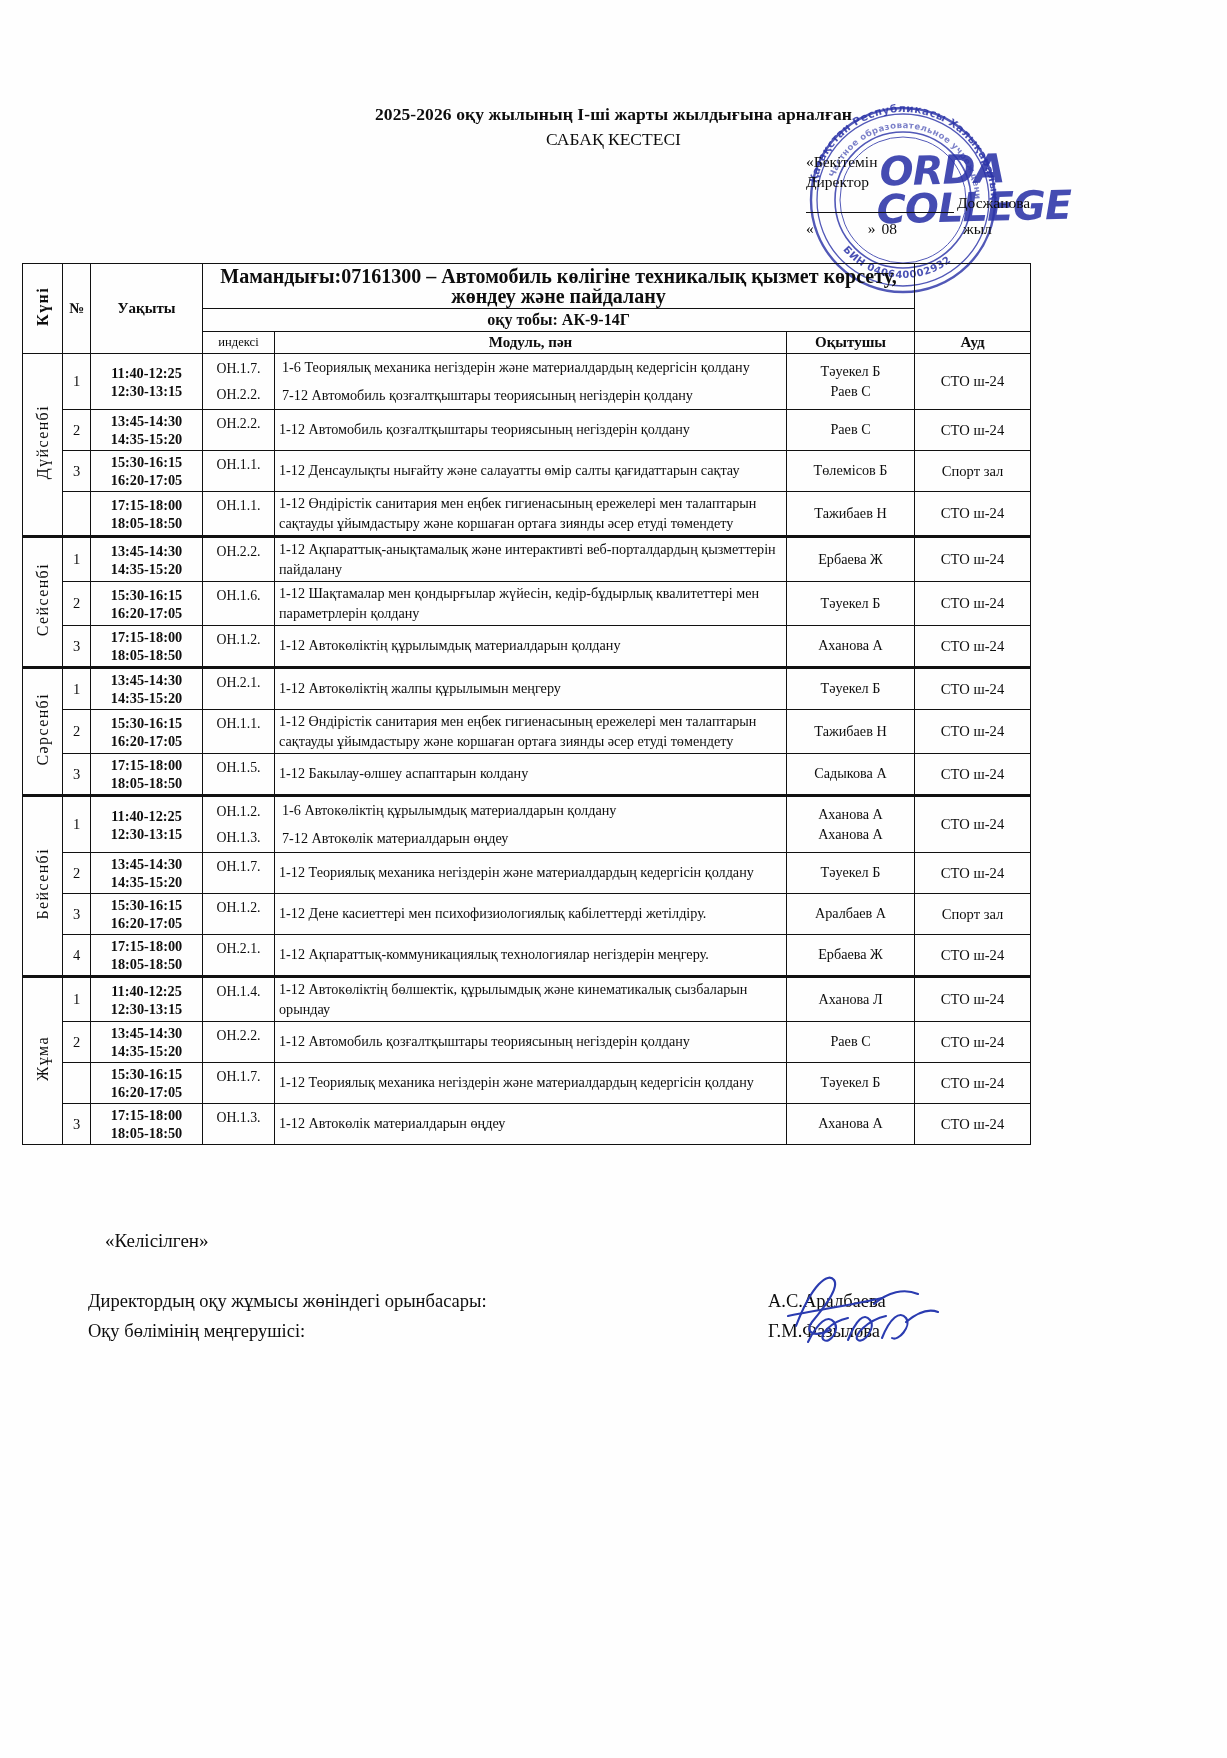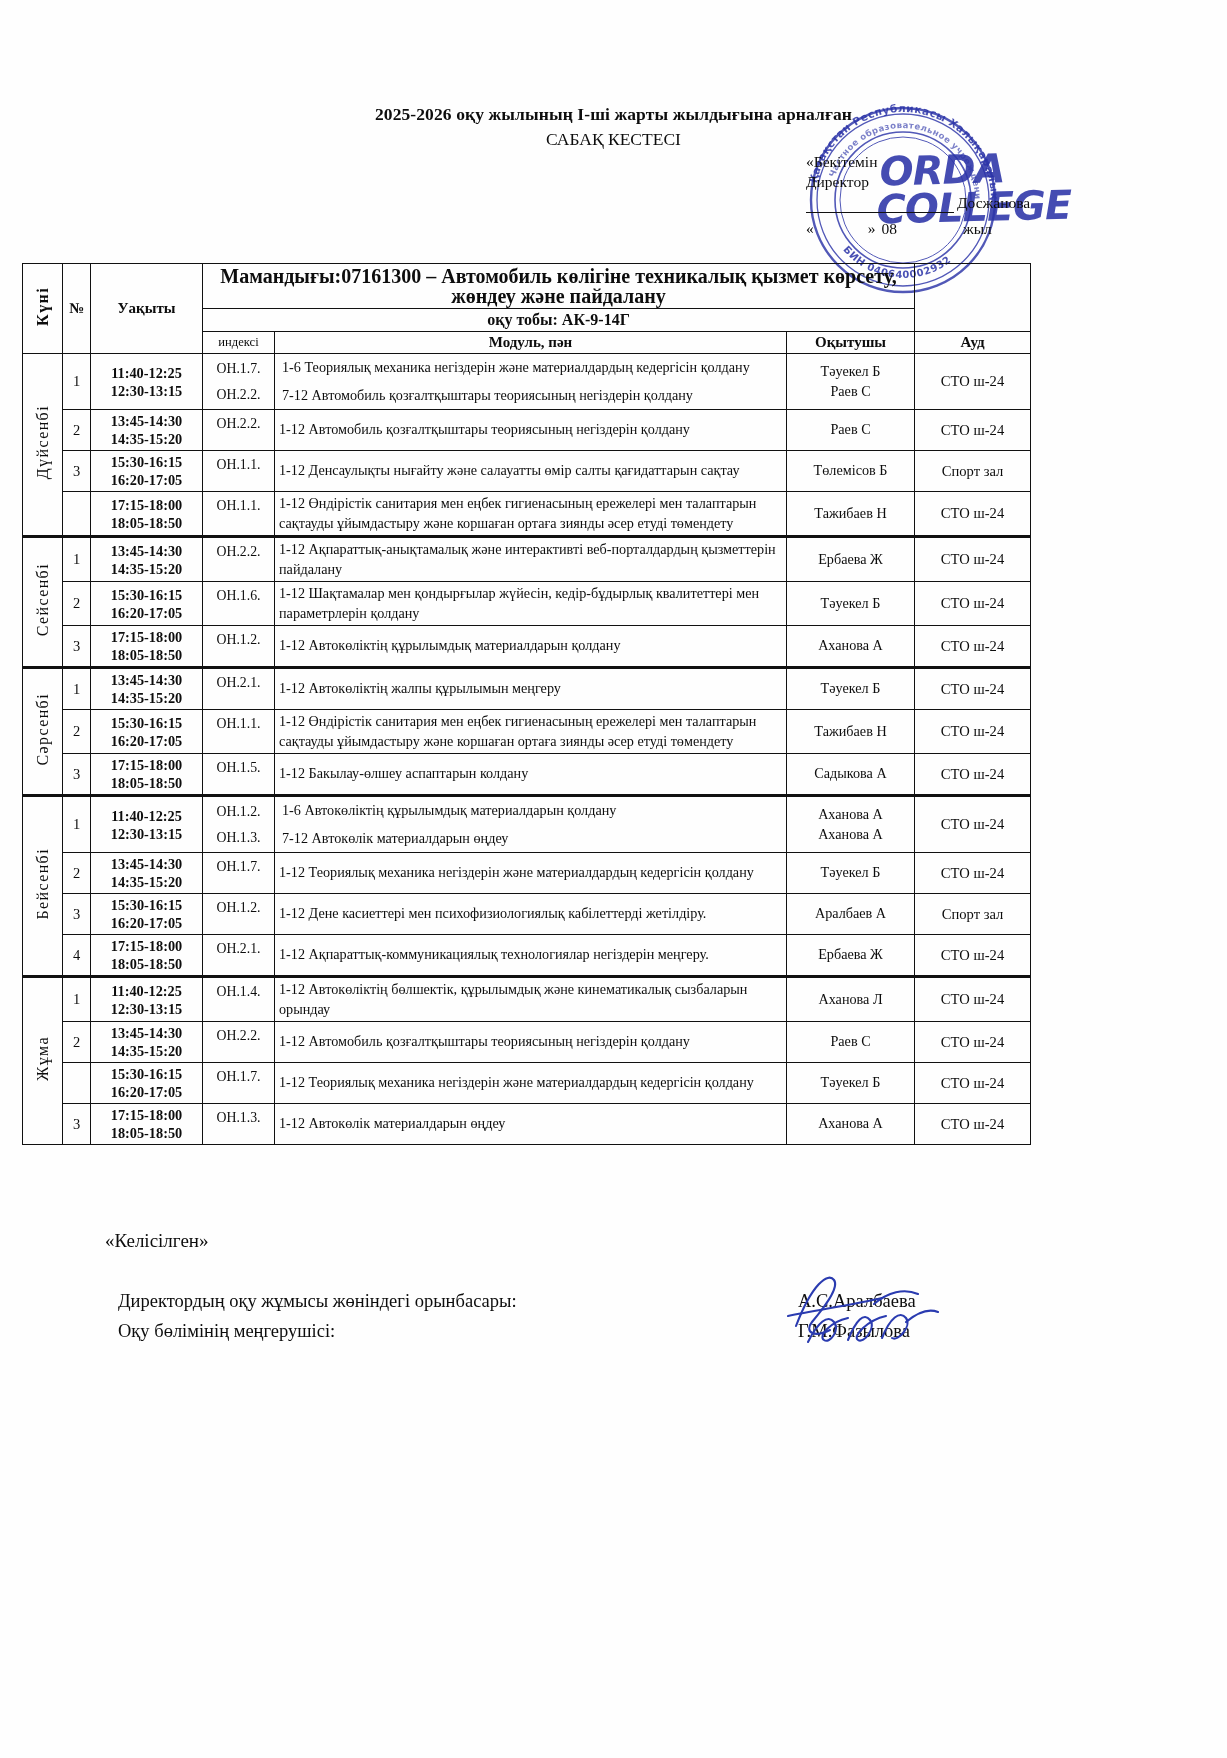--- a/index.html
+++ b/index.html
@@ -121,21 +121,21 @@
   .mod-split .half {
     padding:4px 7px; text-align:left; font-size:14.2px; line-height:19.5px;
   }
 
   
   .footer { position:absolute; left:88px; top:1230px; width:1000px; }
   .footer .agreed { font-size:19px; margin-bottom:34px;margin-left:17px; }
   .footer .rows { position:relative; }
   .footer .frow {
     display:flex; align-items:baseline;
-    font-size:18.5px; line-height:30px;justify-content:center;
+    font-size:18.5px; line-height:30px;
   }
   .footer .flabel { width:680px; }
   .footer .fname { width:260px; }
 
   .sig-scribble { position:absolute; left:690px; top:-22px; width:200px; height:90px; }
   .sig-scribble svg { width:200px; height:90px; display:block; }
 </style>
 </head>
 <body>
 

